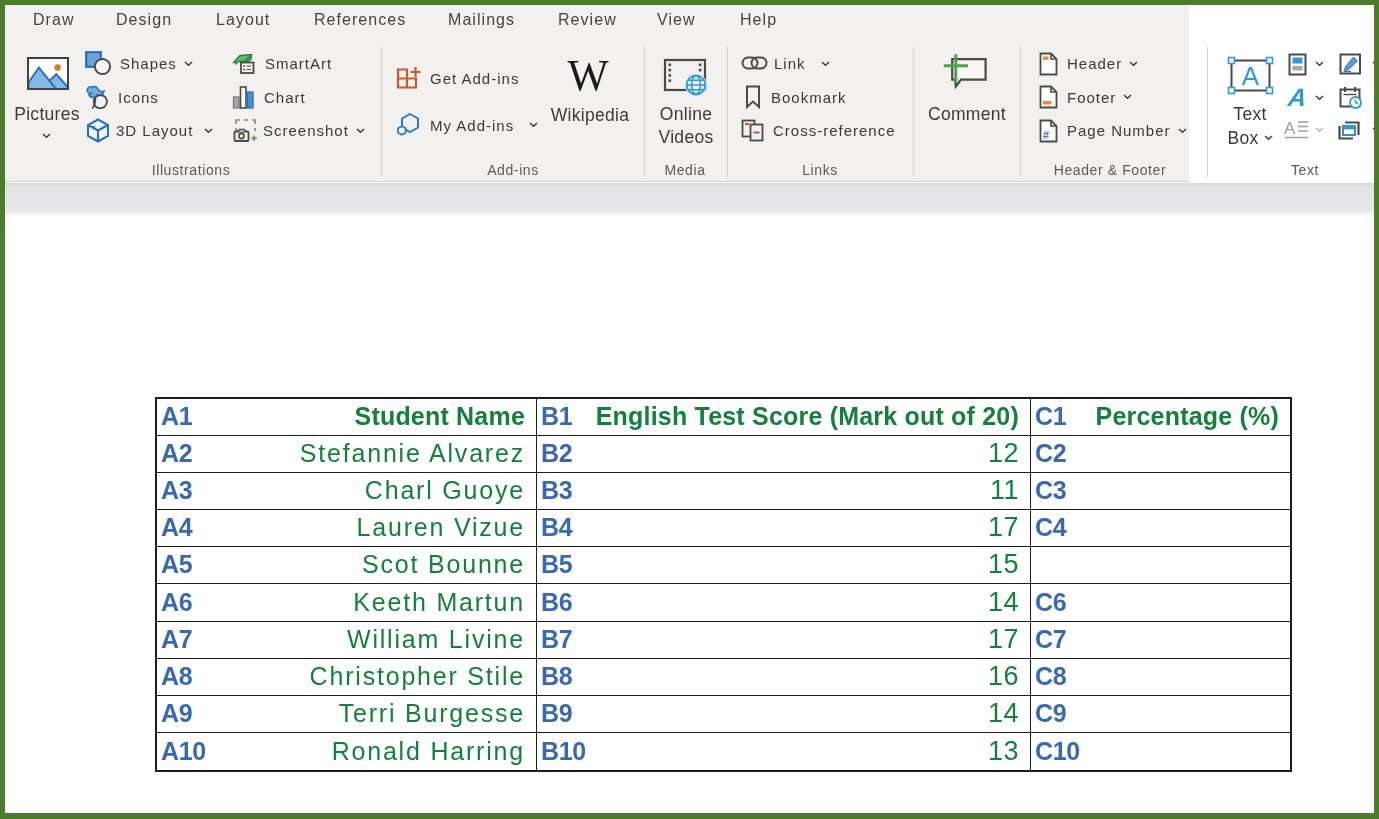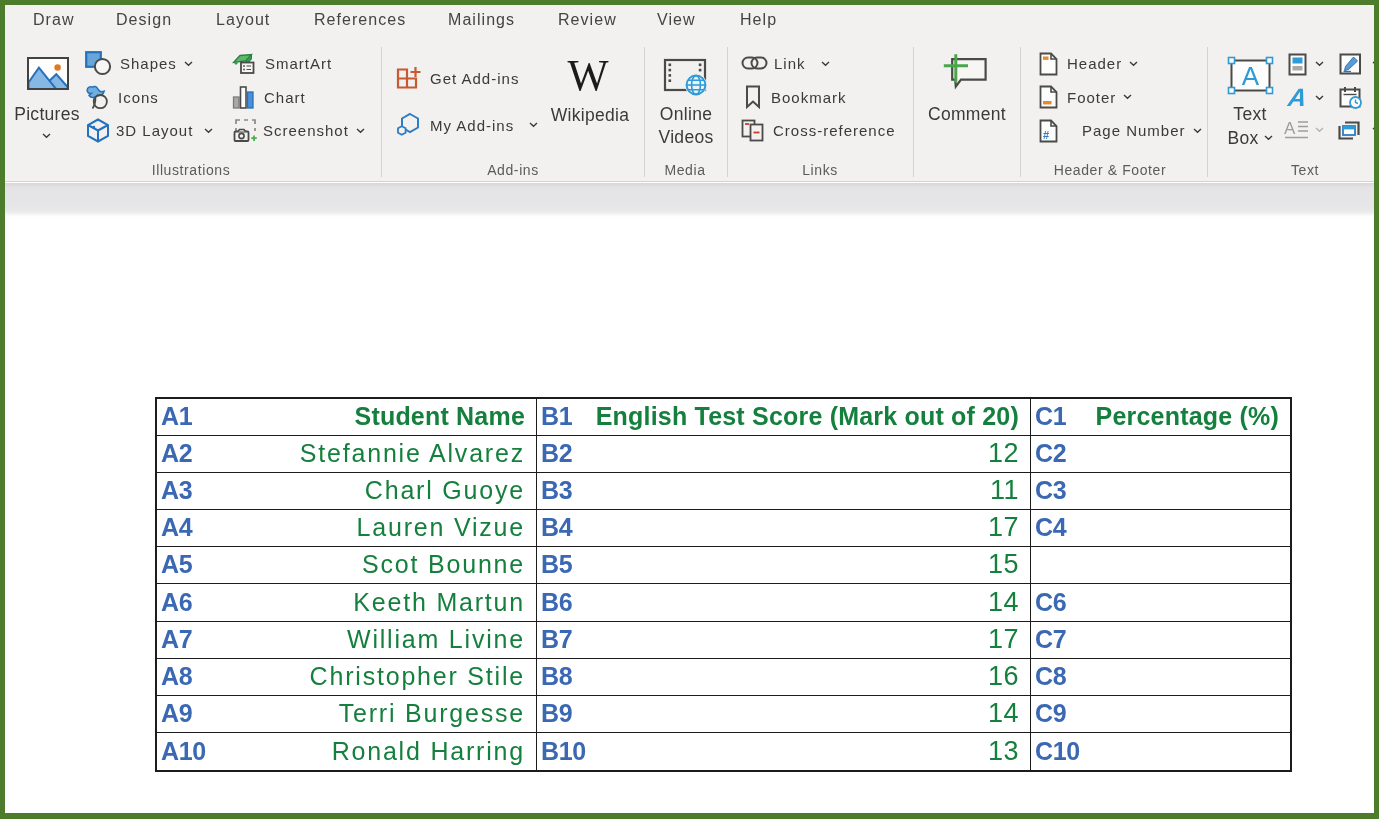--- a/index.html
+++ b/index.html
@@ -4,21 +4,21 @@
 <style>
 * { margin:0; padding:0; box-sizing:border-box; }
 html,body { width:1379px; height:819px; overflow:hidden; }
 body { position:relative; font-family:"Liberation Sans", sans-serif; background:#fff; }
 .edge { position:absolute; background:#4e7c2d; z-index:50; }
 #eT { left:0; top:0; width:1379px; height:5px; }
 #eL { left:0; top:0; width:5px; height:819px; }
 #eR { right:0; top:0; width:5px; height:819px; }
 #eB { left:0; bottom:0; width:1379px; height:6px; }
 
-#ribbon { position:absolute; left:0; top:0; width:1379px; height:182px; background:#f2f1f0; border-bottom:1px solid #d3d2d4; }
+#ribbon { position:absolute; left:0; top:0; width:1189px; height:182px; background:#f2f1f0; border-bottom:1px solid #d3d2d4; }
 .tab { position:absolute; top:7px; height:26px; line-height:26px; font-size:16px; letter-spacing:1.05px; color:#454442; }
 .gdiv { position:absolute; top:47px; height:130px; width:1px; background:#d5d3d1; }
 .glabel { position:absolute; top:161px; height:18px; line-height:18px; font-size:14px; letter-spacing:0.6px; color:#5d5b59; transform:translateX(-50%); white-space:nowrap; }
 
 .sbtn { position:absolute; height:26px; display:flex; align-items:center; white-space:nowrap; }
 .sbtn .txt { font-size:15px; letter-spacing:1px; color:#3b3a39; margin-left:5px; }
 .chev { display:inline-block; margin-left:7px; }
 .bigtxt { position:absolute; font-size:17.5px; letter-spacing:0.3px; color:#3b3a39; text-align:center; transform:translateX(-50%); white-space:nowrap; }
 
 #strip { position:absolute; left:0; top:183px; width:1379px; height:34px;
@@ -232,21 +232,21 @@
         <path d="M1 1l3.5 3.2L8 1" fill="none" stroke="#3b3a39" stroke-width="1.4"></path>
       </svg>
   </div>
 
   <div class="sbtn" style="left:1039px;top:117.5px;">
     <svg width="19" height="24" viewBox="0 0 19 24">
       <path d="M1.5 1.5 L12 1.5 L17.5 7 L17.5 22.5 L1.5 22.5 Z" fill="#fdfdfd" stroke="#4a4a48" stroke-width="1.8"></path>
       <path d="M12 1.5 L12 7 L17.5 7" fill="none" stroke="#4a4a48" stroke-width="1.6"></path>
       <text x="4" y="20" font-family="Liberation Sans" font-size="11" font-weight="bold" fill="#2e7cc3">#</text>
     </svg>
-    <span class="txt" style="margin-left:24px;">Page Number</span>
+    <span class="txt" style="margin-left:9px;">Page Number</span>
     <svg class="chev" width="9" height="6" viewBox="0 0 9 6">
         <path d="M1 1l3.5 3.2L8 1" fill="none" stroke="#3b3a39" stroke-width="1.4"></path>
       </svg>
   </div>
 
   <svg style="position:absolute;left:1227px;top:56px;" width="47" height="39" viewBox="0 0 47 39">
     <rect x="4.5" y="4.5" width="38" height="30" fill="#fdfdfd" stroke="#4a4a48" stroke-width="2"></rect>
     <text x="23.5" y="29" text-anchor="middle" font-family="Liberation Sans" font-size="26" fill="#2e9bd6">A</text>
     <rect x="1.5" y="1.5" width="6" height="6" fill="#fdfdfd" stroke="#2e9bd6" stroke-width="1.6"></rect>
     <rect x="39.5" y="1.5" width="6" height="6" fill="#fdfdfd" stroke="#2e9bd6" stroke-width="1.6"></rect>

